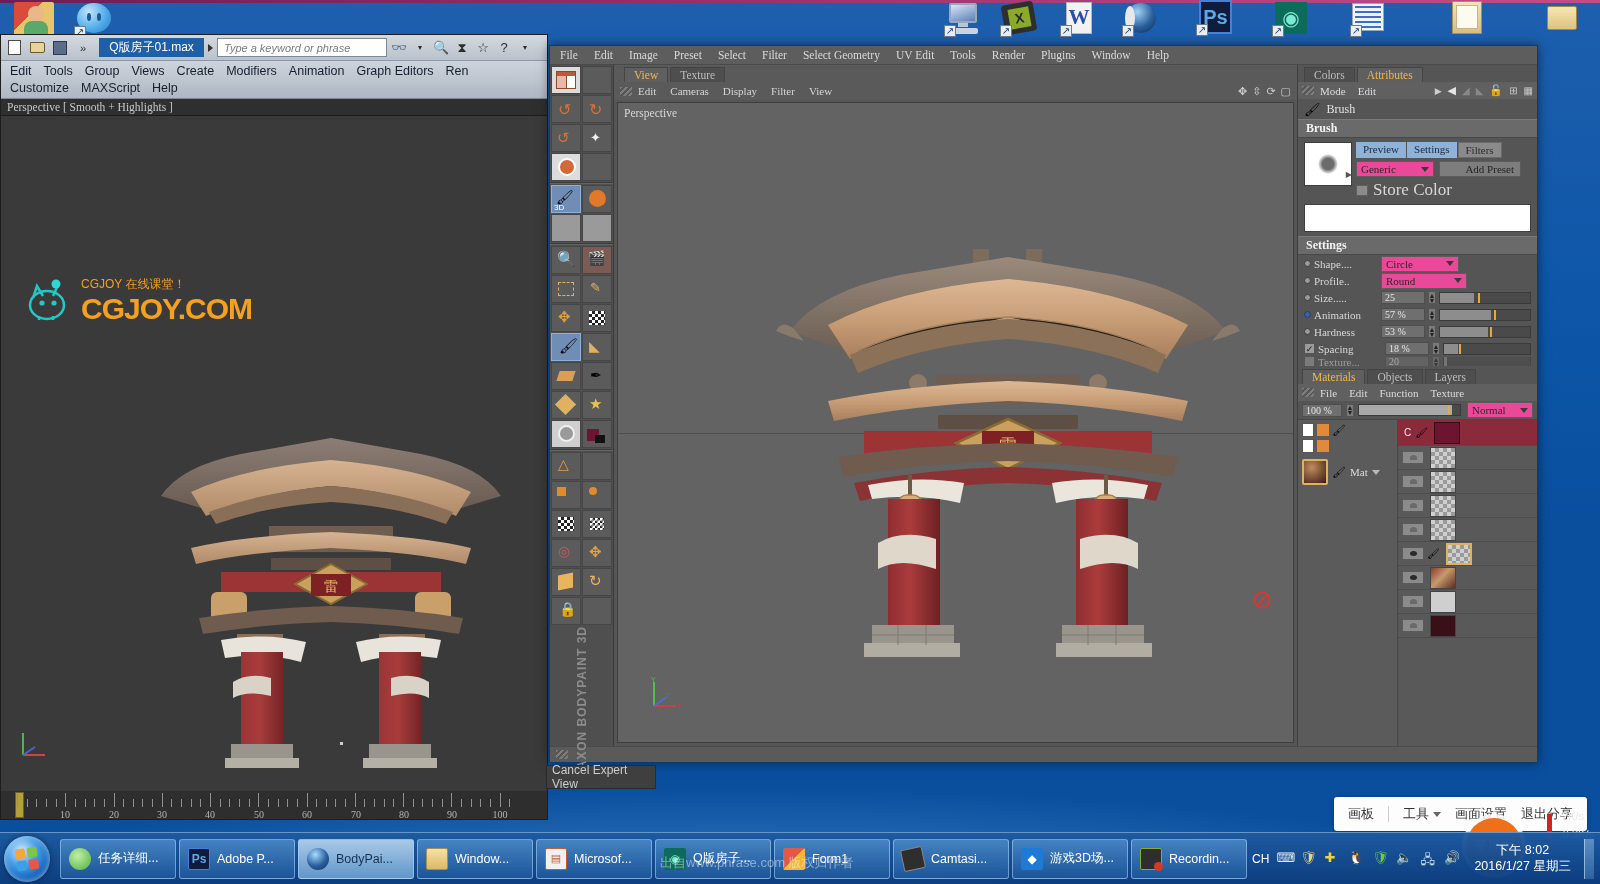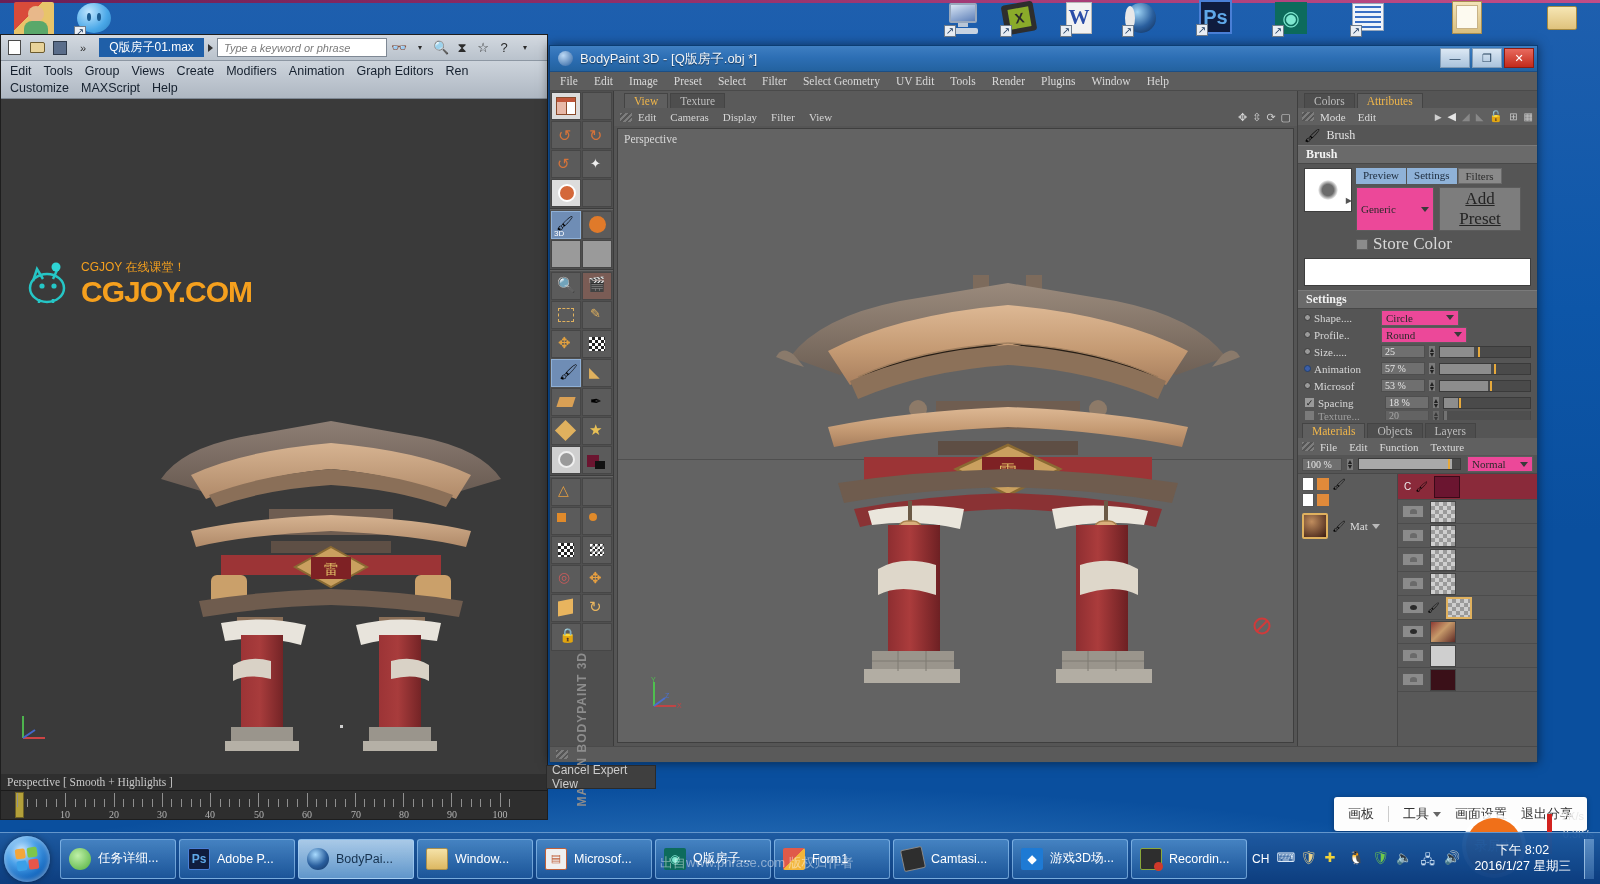--- a/index.html
+++ b/index.html
@@ -171,21 +171,21 @@
   #brush-thumb { width:48px; height:44px; background:#fff; border:1px solid #3e3e3e; position:relative; }
   #brush-thumb .blob { position:absolute; left:50%; top:50%; transform:translate(-50%,-50%); width:20px; height:20px; border-radius:50%;
     background:radial-gradient(circle,#6b6b6b 40%,rgba(107,107,107,0) 72%); }
   #pv-right { flex:1; }
   .pv-tabs { display:flex; gap:1px; }
   .pv-tab { font-family:"Liberation Serif",serif; font-size:11px; padding:1px 7px; color:#1d2b3c; background:#8fb2d8; border:1px solid #5d7e a4; }
   .pv-tab.plain { background:#8a8a8a; color:#2b2b2b; border:1px solid #6a6a6a; }
   .combo { background:#ec4899; border:1px solid #5c5c5c; color:#2a2a2a; font-family:"Liberation Serif",serif;
     font-size:11px; padding:1px 4px; display:flex; align-items:center; justify-content:space-between; }
   .combo .tri { width:0;height:0;border-top:5px solid #3a3a3a;border-left:4px solid transparent;border-right:4px solid transparent;margin-left:6px;}
-  .btn { background:#7d7d7d; border:1px solid #5c5c5c; color:#242424; font-family:"Liberation Serif",serif; font-size:17px; padding:1px 6px; text-align:center;text-decoration:underline;}
+  .btn { background:#7d7d7d; border:1px solid #5c5c5c; color:#242424; font-family:"Liberation Serif",serif; font-size:11px; padding:1px 6px; text-align:right;}
   .chk-row { display:flex; align-items:center; gap:5px; margin-top:3px; }
   .chk { width:12px;height:11px;background:#8b8b8b;border:1px solid #5f5f5f;color:#222;font-size:9px;line-height:9px;text-align:center;}
   #gradient-strip { height:28px; margin:4px 6px 0 6px; background:#fff; border:1px solid #3e3e3e; }
   .prop-row { display:flex; align-items:center; height:17px; padding-left:6px; gap:3px; }
   .radio { width:7px; height:7px; border-radius:50%; border:1px solid #3b3b3b; background:#9a9a9a; flex:none;}
   .radio.on { background:#3b5ea8; border-color:#22406f; }
   .checkmark { width:11px;height:11px;background:#9a9a9a;border:1px solid #555;color:#1a1a1a;font-size:9px;line-height:10px;text-align:center;flex:none;}
   .prop-label { font-family:"Liberation Serif",serif; font-size:11px; color:#d7d7d7; width:64px; white-space:nowrap; overflow:hidden; }
   .num-field { width:44px; height:13px; background:#6f6f6f; border:1px solid #4e4e4e; color:#e6e6e6;
     font-family:"Liberation Serif",serif; font-size:10px; padding-left:3px; display:flex; align-items:center; }
@@ -393,20 +393,22 @@
       <div class="mx-menu-item">Animation</div>
       <div class="mx-menu-item">Graph Editors</div>
       <div class="mx-menu-item">Ren</div>
     </div>
     <div class="row">
       <div class="mx-menu-item">Customize</div>
       <div class="mx-menu-item">MAXScript</div>
       <div class="mx-menu-item">Help</div>
     </div>
   </div>
+
+  <div id="max-viewlabel">Perspective [ Smooth + Highlights ]</div>
 
   <div id="max-viewport">
     <div id="cgjoy-logo">
       <div id="cg-mascot">
         <svg width="48" height="44" viewBox="0 0 48 44">
           <ellipse cx="22" cy="27" rx="17" ry="14" fill="none" stroke="#25c6c6" stroke-width="2.5"></ellipse>
           <path d="M8 20 L12 8 L18 18" fill="none" stroke="#25c6c6" stroke-width="2.5"></path>
           <path d="M28 18 L33 7" fill="none" stroke="#25c6c6" stroke-width="2.5"></path>
           <circle cx="31" cy="6" r="4.5" fill="#2fd6d6"></circle>
           <circle cx="17" cy="25" r="2.6" fill="#25c6c6"></circle>
@@ -468,22 +470,20 @@
     </div>
     <div id="max-dot"></div>
     <div id="max-axis">
       <svg width="34" height="34" viewBox="0 0 34 34">
         <line x1="6" y1="28" x2="6" y2="6" stroke="#4db34d" stroke-width="2"></line>
         <line x1="6" y1="28" x2="28" y2="28" stroke="#cc4444" stroke-width="2"></line>
         <line x1="6" y1="28" x2="18" y2="20" stroke="#4466cc" stroke-width="2"></line>
       </svg>
     </div>
   </div>
-
-  <div id="max-viewlabel">Perspective [ Smooth + Highlights ]</div>
 
   <div id="max-bottom">
     <div id="max-ruler">
       <div id="max-slider-handle"></div>
       <div class="lbl" style="left:64px;">10</div>
       <div class="lbl" style="left:113px;">20</div>
       <div class="lbl" style="left:161px;">30</div>
       <div class="lbl" style="left:209px;">40</div>
       <div class="lbl" style="left:258px;">50</div>
       <div class="lbl" style="left:306px;">60</div>
@@ -542,29 +542,20 @@
         <div class="tick" style="left: 479.2px; height: 8px;"></div>
         <div class="tick" style="left: 488.85px; height: 8px;"></div>
         <div class="tick" style="left: 498.5px; height: 14px;"></div>
         <div class="tick" style="left: 508.15px; height: 8px;"></div>
       </div>
   </div>
 </div>
 
 <div id="bp-window">
 
-  <div id="bp-titlebar">
-    <div id="bp-title-icon"></div>
-    <div id="bp-title-text">BodyPaint 3D - [Q版房子.obj *]</div>
-    <div id="bp-wbtns">
-      <div class="bp-wbtn">—</div>
-      <div class="bp-wbtn">❐</div>
-      <div class="bp-wbtn close">✕</div>
-    </div>
-  </div>
 
   <div id="bp-menubar">
     <div class="bp-menu">File</div>
     <div class="bp-menu">Edit</div>
     <div class="bp-menu">Image</div>
     <div class="bp-menu">Preset</div>
     <div class="bp-menu">Select</div>
     <div class="bp-menu">Filter</div>
     <div class="bp-menu">Select Geometry</div>
     <div class="bp-menu">UV Edit</div>
@@ -912,21 +903,21 @@
             <span>▲</span>
             <span>▼</span>
           </div>
         <div class="slider">
             <div class="fill" style="width:57%"></div>
             <div class="mark" style="left:60%"></div>
           </div>
       </div>
       <div class="prop-row">
         <div class="radio"></div>
-        <div class="prop-label">Microsof</div>
+        <div class="prop-label">Hardness</div>
         <div class="num-field">53 %</div>
         <div class="spin">
             <span>▲</span>
             <span>▼</span>
           </div>
         <div class="slider">
             <div class="fill" style="width:53%"></div>
             <div class="mark" style="left:55%"></div>
           </div>
       </div>

